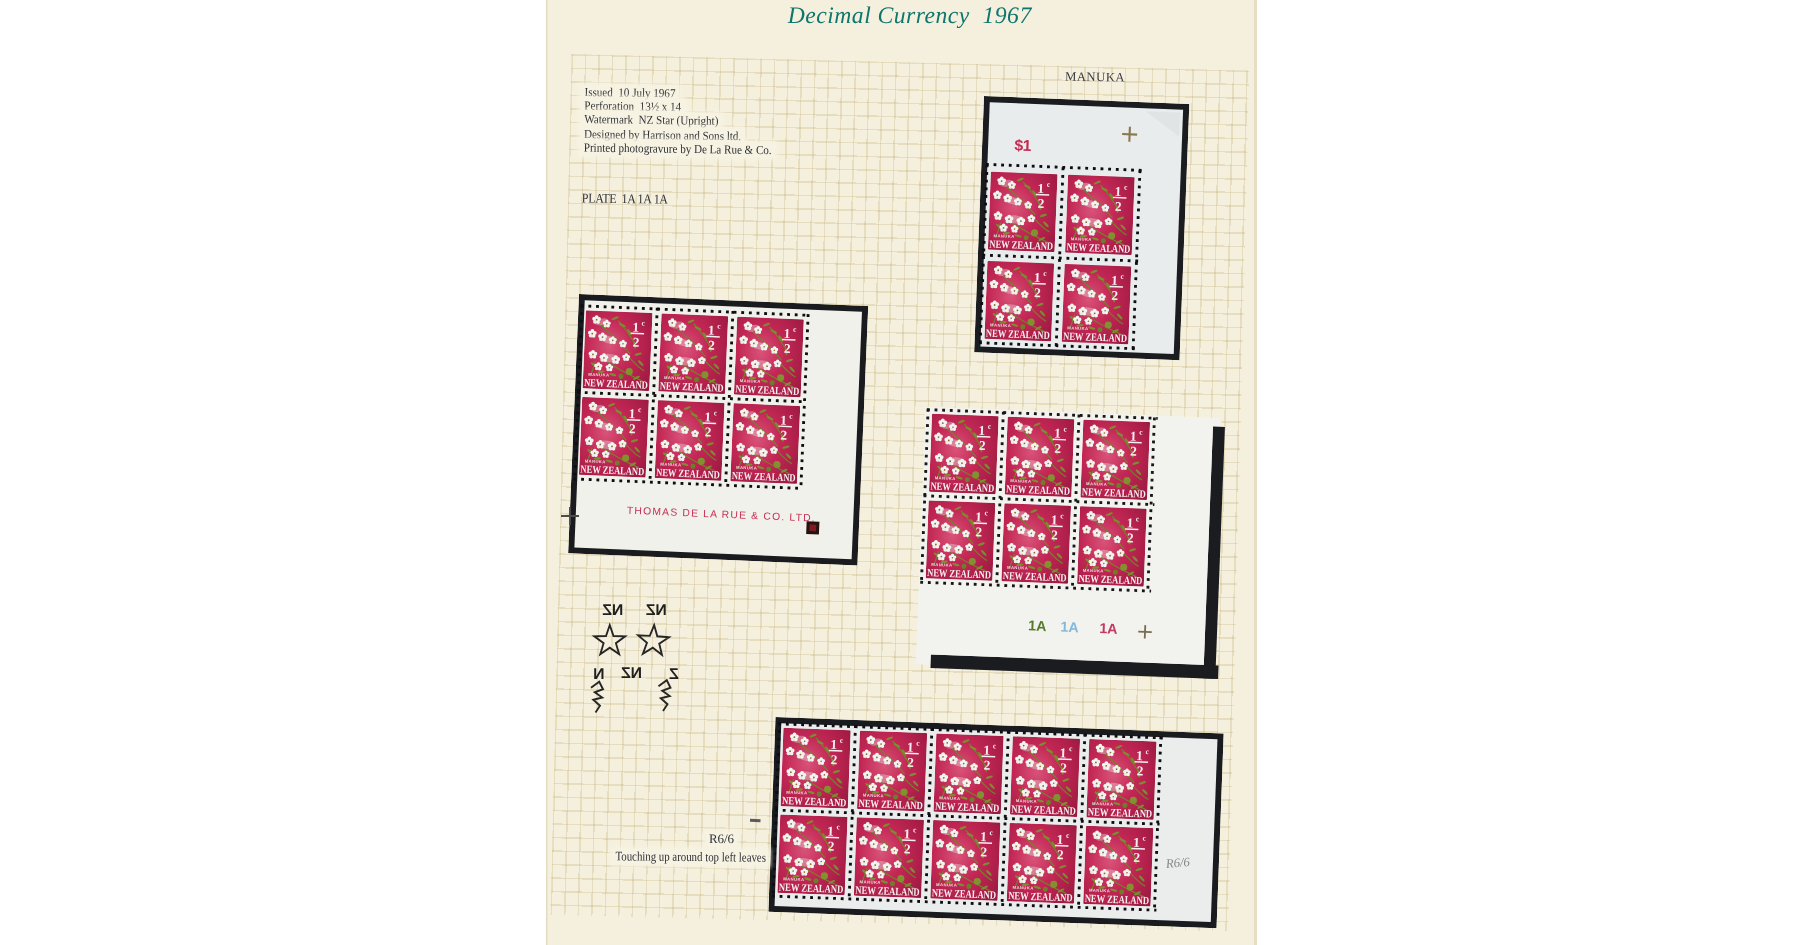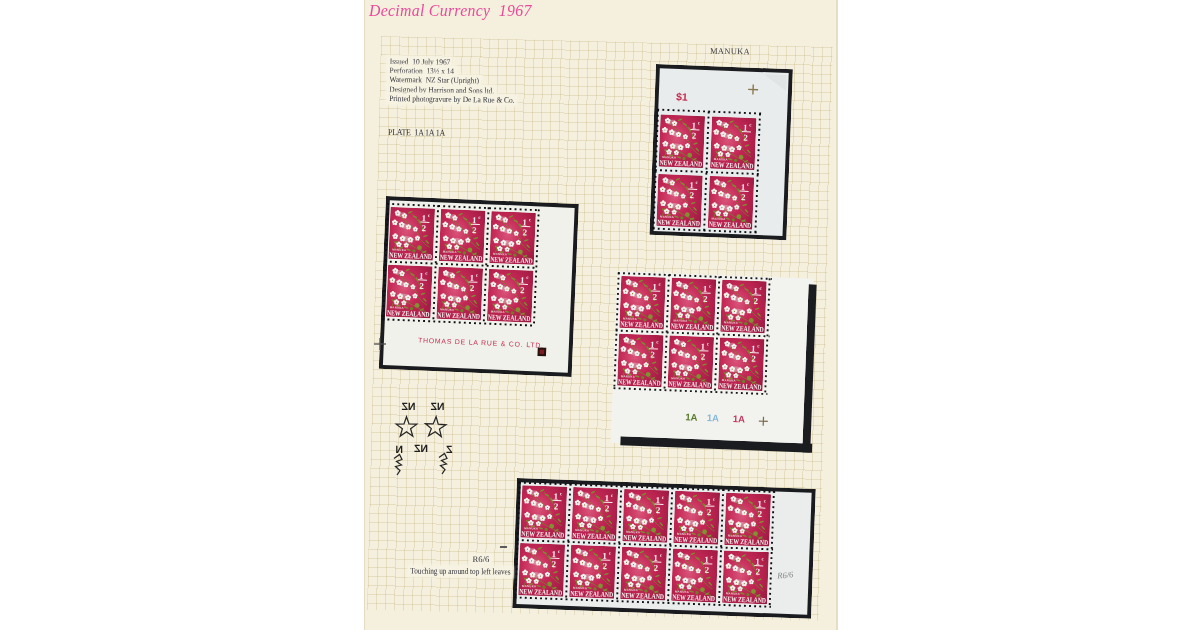--- a/index.html
+++ b/index.html
@@ -7,22 +7,22 @@
 svg text{text-rendering:geometricPrecision;}
 #stage{position:absolute;left:0;top:0;width:1200px;height:630px;font-family:"Liberation Serif",serif;}
 #page{position:absolute;left:364px;top:0;width:474px;height:630px;background:#f5f0de;
   box-shadow:inset 1px 0 0 #e3dac0, inset -2px 0 0 #e6ddc3;}
 #grid{position:absolute;left:18px;top:36px;width:452px;height:574px;
   background-color:#f5f0dd;
   background-image:
     repeating-linear-gradient(to right, rgba(183,161,99,.24) 0 1px, rgba(0,0,0,0) 1px 9px),
     repeating-linear-gradient(to bottom, rgba(183,161,99,.24) 0 1px, rgba(0,0,0,0) 1px 9px);
   transform:rotate(1.4deg);transform-origin:0 0;}
-#title{position:absolute;left:369px;top:2px;width:475px;text-align:left;
-  font-style:italic;font-size:15.8px;color:#ec4899;letter-spacing:0.3px;}
+#title{position:absolute;left:369px;top:2px;width:475px;text-align:center;
+  font-style:italic;font-size:15.8px;color:#0f766e;letter-spacing:0.3px;}
 .typed{color:#2f2f36;font-size:7.9px;line-height:9.2px;}
 #desc{position:absolute;left:388px;top:57px;width:150px;font-size:8.2px;transform:rotate(0.8deg) scaleX(0.90);transform-origin:0 0;white-space:nowrap;}
 .lbl{background:#f7f3e3;box-shadow:0 0 3px 2px #f7f3e3;padding:0 2px;display:inline-block;white-space:nowrap;}
 #plate{position:absolute;left:388px;top:128px;transform:rotate(0.8deg) scaleX(0.88);transform-origin:0 0;font-size:9px;letter-spacing:-0.2px;}
 #manuka{position:absolute;left:710px;top:46px;font-size:8.5px;color:#3a3a40;letter-spacing:0.3px;transform:rotate(1deg);}
 .blk{position:absolute;transform-origin:0 0;}
 #r66{position:absolute;left:441px;top:555px;width:80px;text-align:center;transform:rotate(0.5deg);white-space:nowrap;font-size:8.6px;}
 #touch{position:absolute;left:399px;top:567px;width:120px;white-space:nowrap;text-align:center;font-size:8.6px;transform:rotate(0.5deg) scaleX(0.84);transform-origin:50% 50%;}
 #dash1{position:absolute;left:500px;top:546px;width:7px;height:2px;background:#5a5a5a;transform:rotate(2deg);}
 </style>

